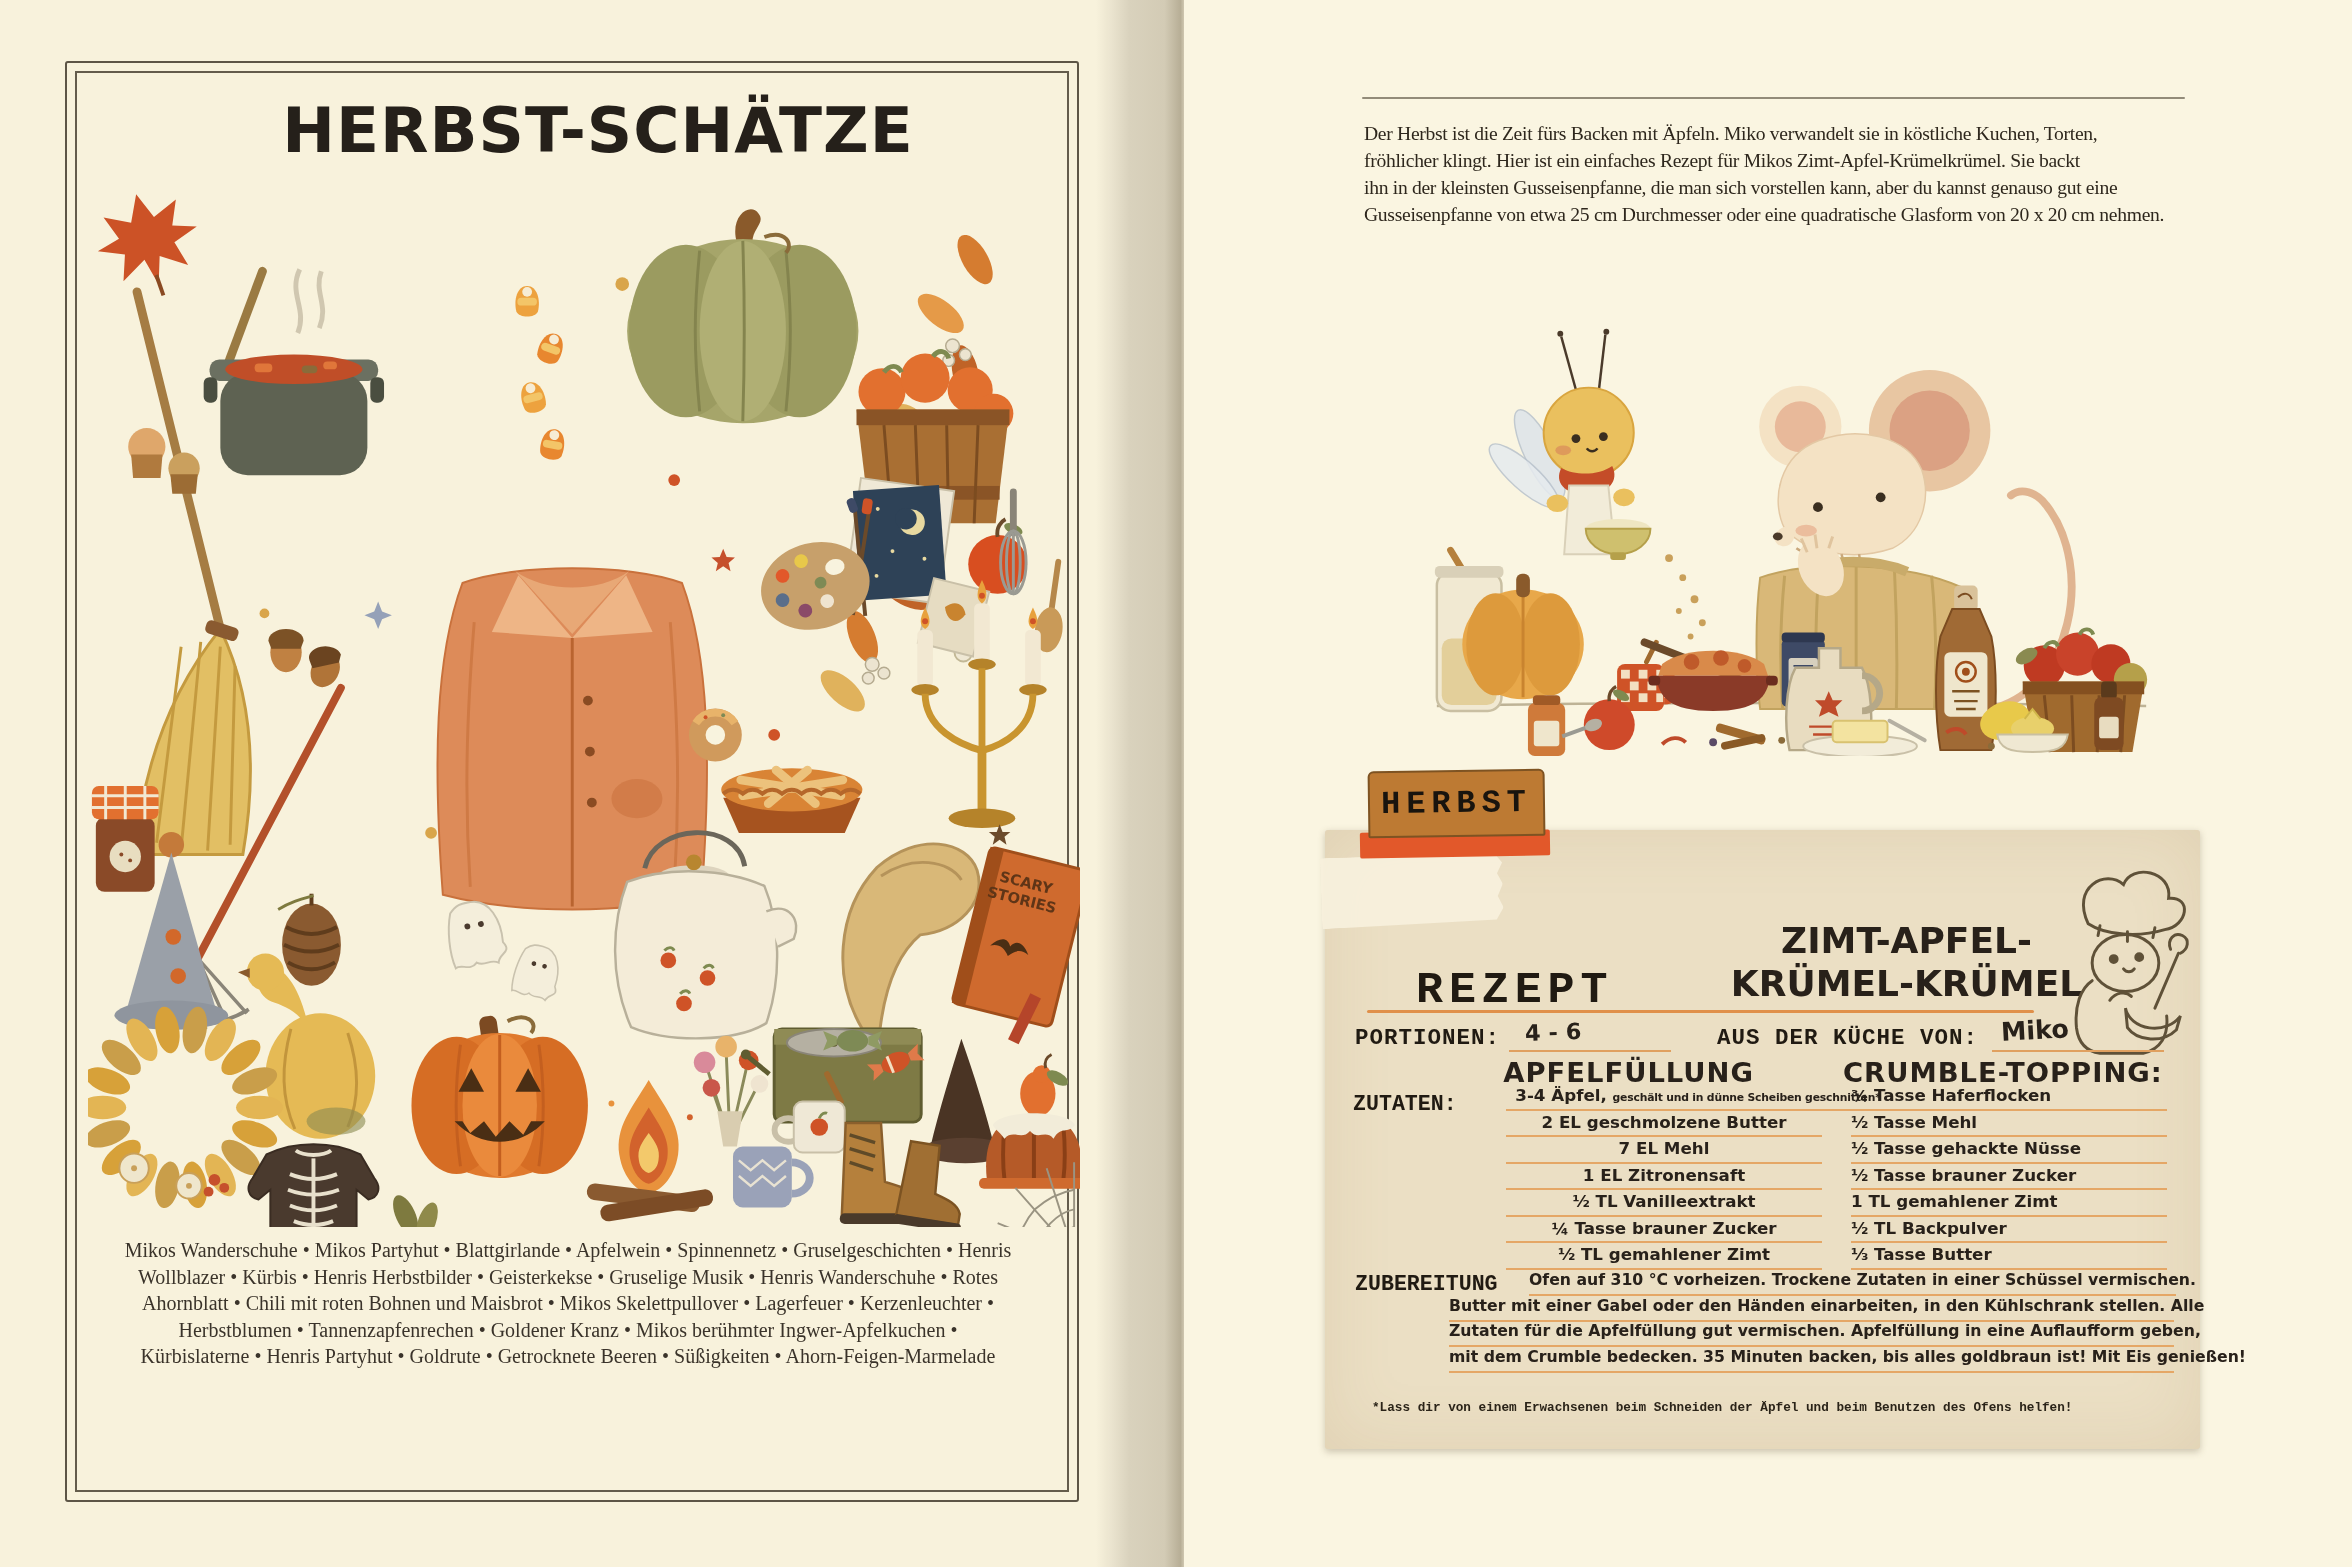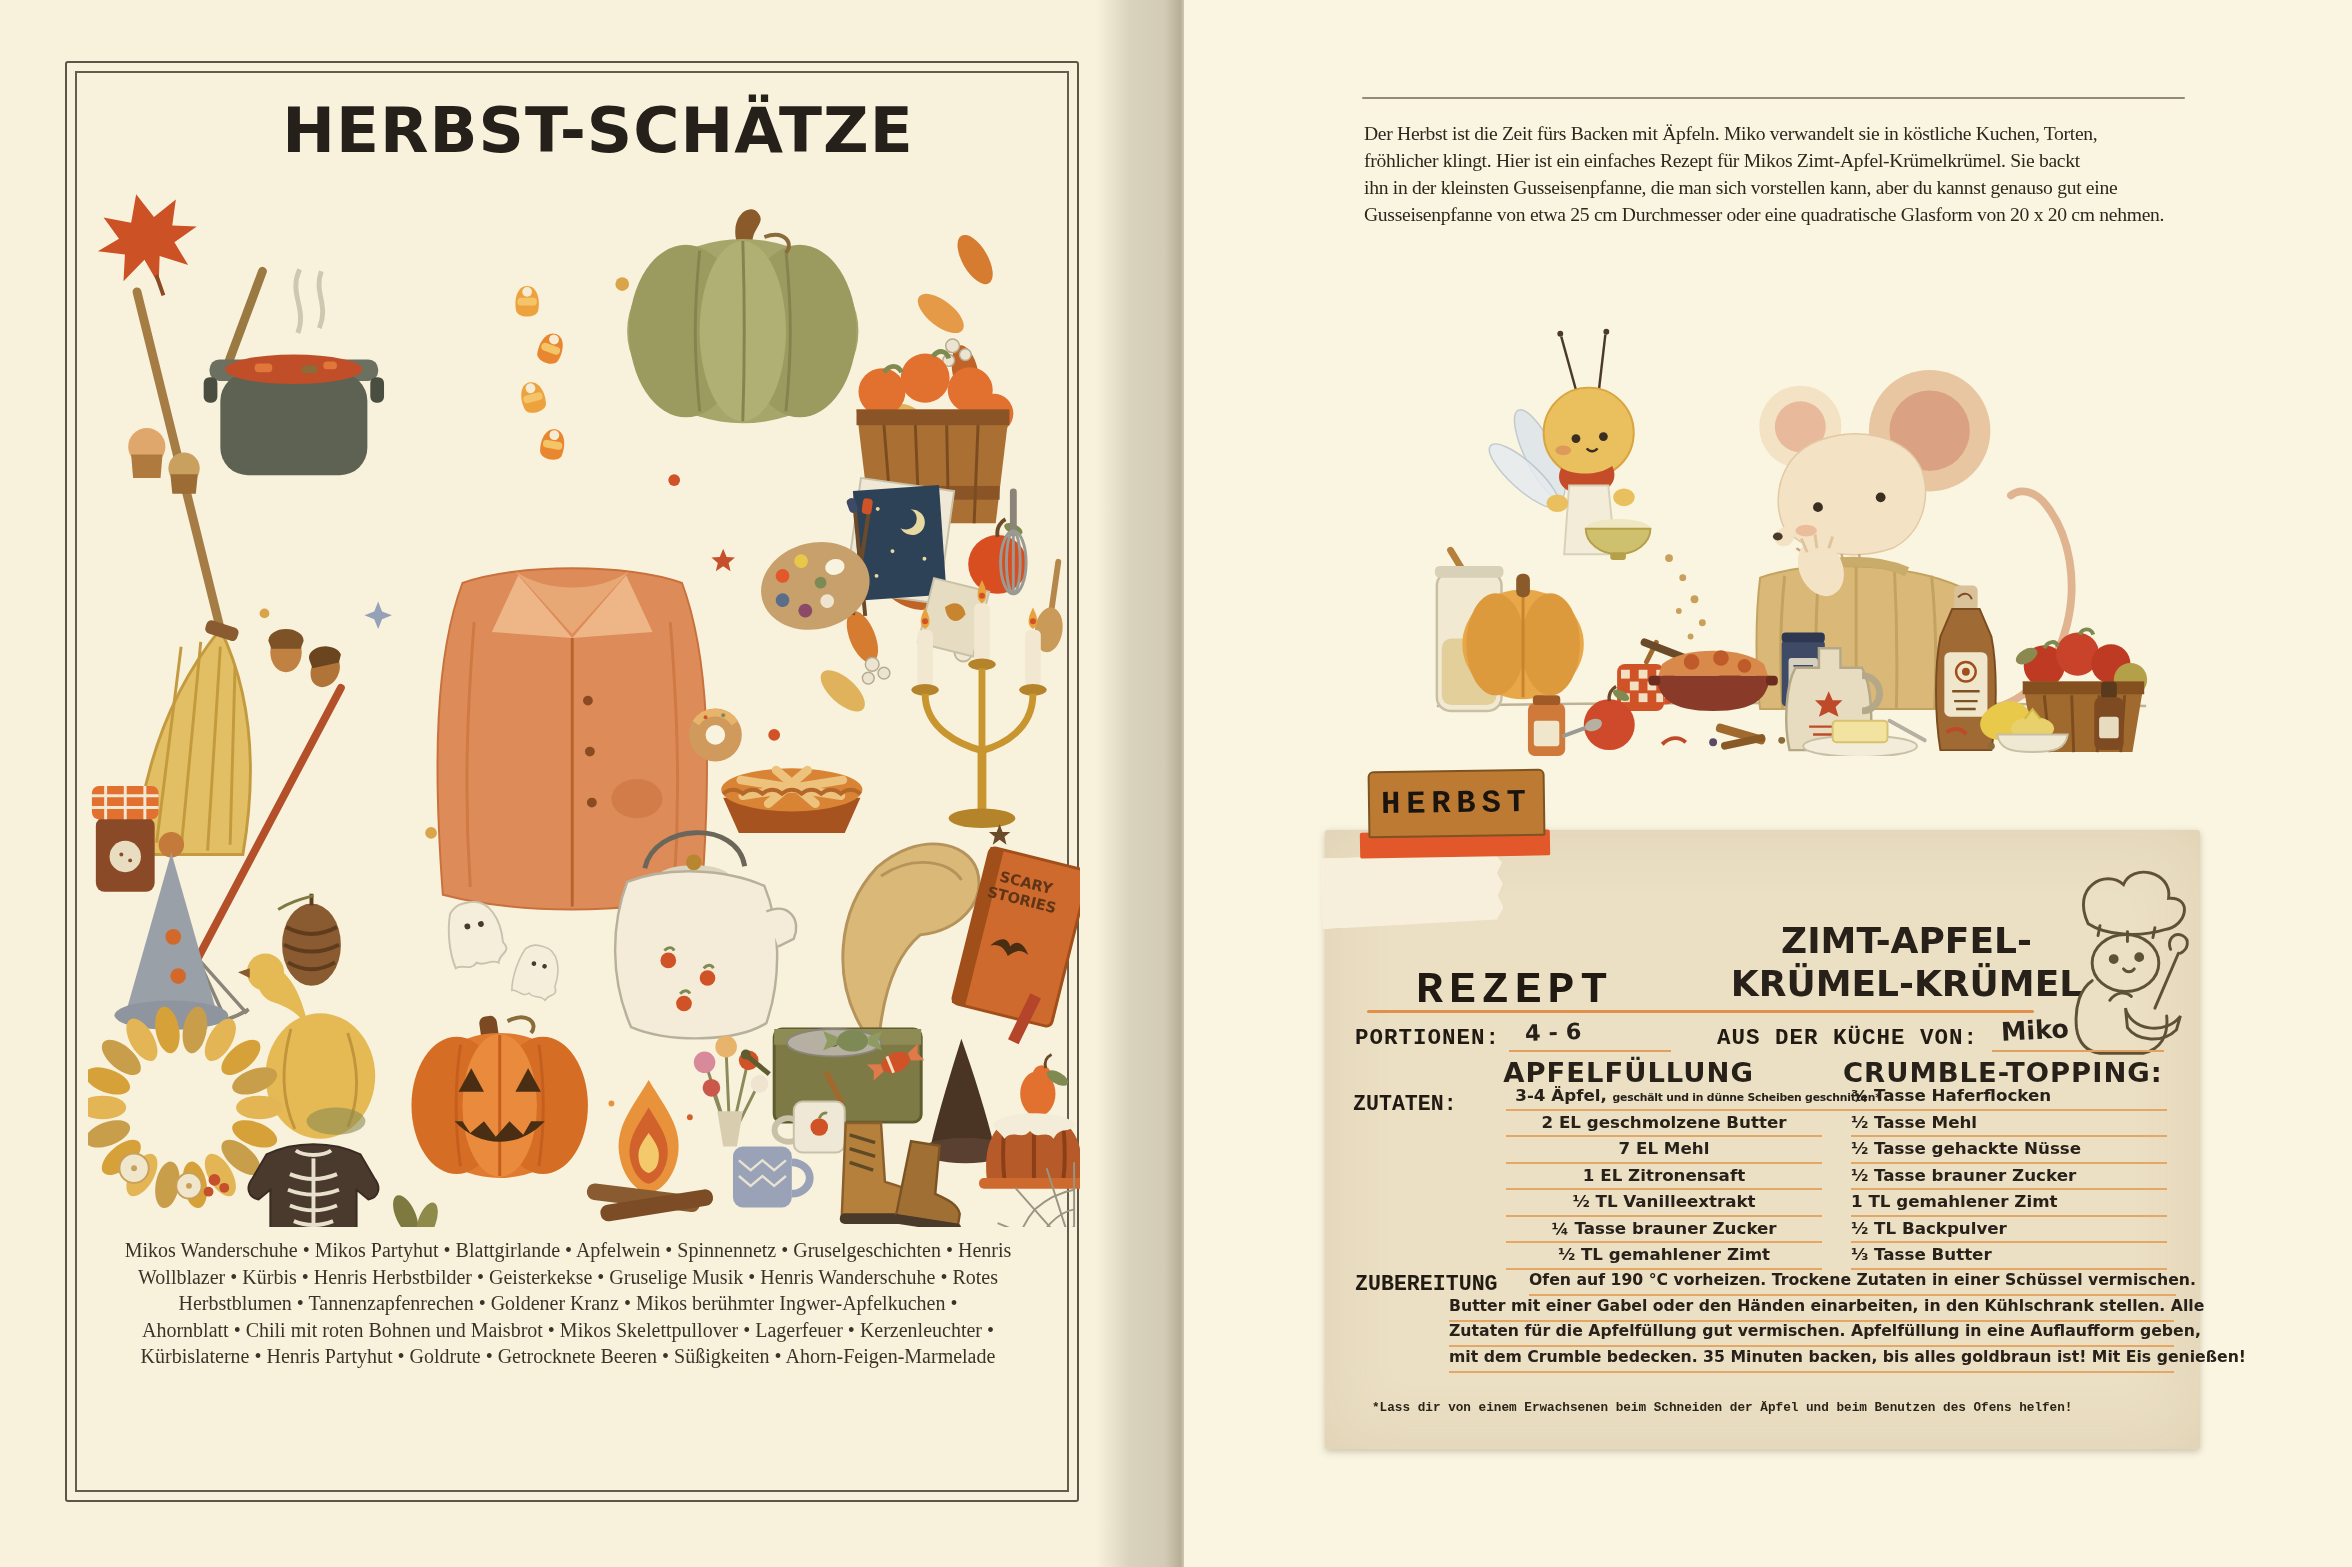--- a/index.html
+++ b/index.html
@@ -521,22 +521,22 @@
       <circle cx="598" cy="300" r="6" fill="#cf5327"></circle>
       <circle cx="350" cy="660" r="6"></circle>
       <circle cx="700" cy="560" r="6" fill="#cf5327"></circle>
       <circle cx="180" cy="436" r="5"></circle>
   </g>
 </svg>
 
 <div id="caption">
   <div>Mikos Wanderschuhe • Mikos Partyhut • Blattgirlande • Apfelwein • Spinnennetz • Gruselgeschichten • Henris</div>
   <div>Wollblazer • Kürbis • Henris Herbstbilder • Geisterkekse • Gruselige Musik • Henris Wanderschuhe • Rotes</div>
+  <div>Ahornblatt • Chili mit roten Bohnen und Maisbrot • Mikos Skelettpullover • Lagerfeuer • Kerzenleuchter •</div>
   <div>Herbstblumen • Tannenzapfenrechen • Goldener Kranz • Mikos berühmter Ingwer-Apfelkuchen •</div>
-  <div>Ahornblatt • Chili mit roten Bohnen und Maisbrot • Mikos Skelettpullover • Lagerfeuer • Kerzenleuchter •</div>
   <div>Kürbislaterne • Henris Partyhut • Goldrute • Getrocknete Beeren • Süßigkeiten • Ahorn-Feigen-Marmelade</div>
 </div>
 
 <div id="top-rule"></div>
 <div id="intro">
   <div>Der Herbst ist die Zeit fürs Backen mit Äpfeln. Miko verwandelt sie in köstliche Kuchen, Torten,</div>
   <div>fröhlicher klingt. Hier ist ein einfaches Rezept für Mikos Zimt-Apfel-Krümelkrümel. Sie backt</div>
   <div>ihn in der kleinsten Gusseisenpfanne, die man sich vorstellen kann, aber du kannst genauso gut eine</div>
   <div>Gusseisenpfanne von etwa 25 cm Durchmesser oder eine quadratische Glasform von 20 x 20 cm nehmen.</div>
 </div>
@@ -767,18 +767,18 @@
   <div class="ing-row hand">¾ Tasse Haferflocken</div>
   <div class="ing-row hand">½ Tasse Mehl</div>
   <div class="ing-row hand">½ Tasse gehackte Nüsse</div>
   <div class="ing-row hand">½ Tasse brauner Zucker</div>
   <div class="ing-row hand">1 TL gemahlener Zimt</div>
   <div class="ing-row hand">½ TL Backpulver</div>
   <div class="ing-row hand">⅓ Tasse Butter</div>
 </div>
 
 <div id="zub-label" class="mono">ZUBEREITUNG</div>
-<div id="zub-0" class="zub-line hand">Ofen auf 190 °C vorheizen. Trockene Zutaten in einer Schüssel vermischen.</div>
+<div id="zub-0" class="zub-line hand">Ofen auf 310 °C vorheizen. Trockene Zutaten in einer Schüssel vermischen.</div>
 <div id="zub-1" class="zub-line hand">Butter mit einer Gabel oder den Händen einarbeiten, in den Kühlschrank stellen. Alle</div>
 <div id="zub-2" class="zub-line hand">Zutaten für die Apfelfüllung gut vermischen. Apfelfüllung in eine Auflaufform geben,</div>
 <div id="zub-3" class="zub-line hand">mit dem Crumble bedecken. 35 Minuten backen, bis alles goldbraun ist! Mit Eis genießen!</div>
 <div id="footnote" class="hand">*Lass dir von einem Erwachsenen beim Schneiden der Äpfel und beim Benutzen des Ofens helfen!</div>
 
 
 </body></html>

